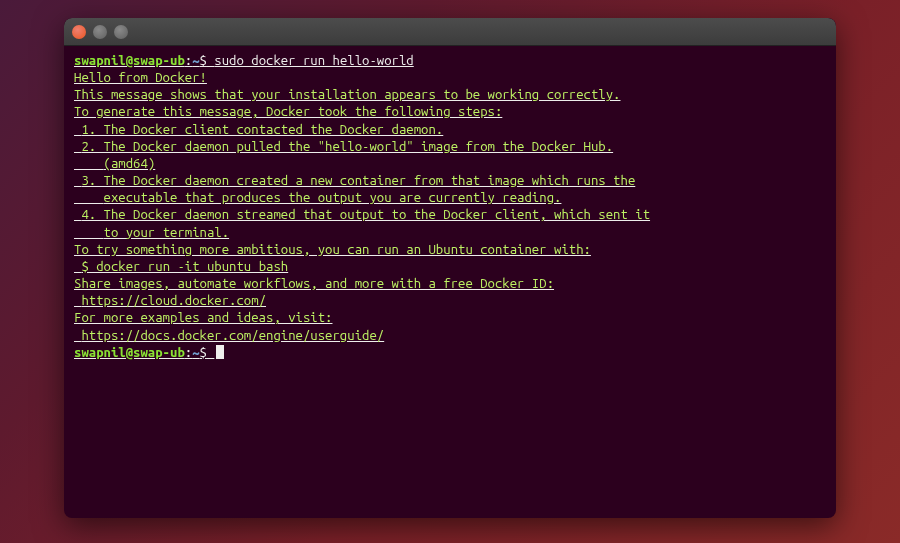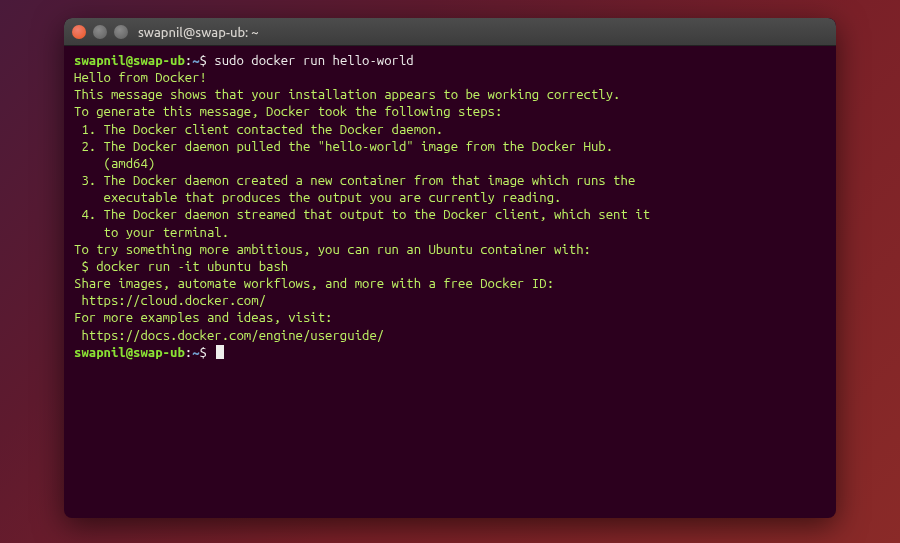--- a/index.html
+++ b/index.html
@@ -63,20 +63,21 @@
     padding-left: 10px;
   }
   .terminal-body {
     flex: 1;
     padding: 6px 10px;
     color: #eeeeec;
     font-size: 13.2px;
     line-height: 1.3;
     white-space: pre-wrap;
     overflow: hidden;
+    text-decoration: underline;
   }
   .prompt-user { color: #8ae234; font-weight: bold; }
   .prompt-sep  { color: #eeeeec; }
   .prompt-path { color: #729fcf; font-weight: bold; }
   .cmd { color: #eeeeec; }
   .out { color: #bef264; }
   .cursor {
     display: inline-block;
     width: 8px;
     height: 14px;
@@ -90,18 +91,17 @@
 <body>
 
 <div class="terminal-window">
 
   <div class="titlebar">
     <div class="win-buttons">
       <div class="wbtn close"></div>
       <div class="wbtn min"></div>
       <div class="wbtn max"></div>
     </div>
-    <div class="title-text">swapnil@swap-ub: ~</div>
   </div>
 
   <div class="terminal-body"><span class="line"><span class="prompt-user">swapnil@swap-ub</span><span class="prompt-sep">:</span><span class="prompt-path">~</span><span class="prompt-sep">$</span> <span class="cmd">sudo docker run hello-world</span></span><span id="output-container"><span class="line out"></span><span class="line out">Hello from Docker!</span><span class="line out">This message shows that your installation appears to be working correctly.</span><span class="line out"></span><span class="line out">To generate this message, Docker took the following steps:</span><span class="line out"> 1. The Docker client contacted the Docker daemon.</span><span class="line out"> 2. The Docker daemon pulled the "hello-world" image from the Docker Hub.</span><span class="line out">    (amd64)</span><span class="line out"> 3. The Docker daemon created a new container from that image which runs the</span><span class="line out">    executable that produces the output you are currently reading.</span><span class="line out"> 4. The Docker daemon streamed that output to the Docker client, which sent it</span><span class="line out">    to your terminal.</span><span class="line out"></span><span class="line out">To try something more ambitious, you can run an Ubuntu container with:</span><span class="line out"> $ docker run -it ubuntu bash</span><span class="line out"></span><span class="line out">Share images, automate workflows, and more with a free Docker ID:</span><span class="line out"> https://cloud.docker.com/</span><span class="line out"></span><span class="line out">For more examples and ideas, visit:</span><span class="line out"> https://docs.docker.com/engine/userguide/</span><span class="line out"></span></span><span class="line"><span class="prompt-user">swapnil@swap-ub</span><span class="prompt-sep">:</span><span class="prompt-path">~</span><span class="prompt-sep">$</span> <span class="cursor"></span></span></div>
 
 </div>
 
 </body></html>

